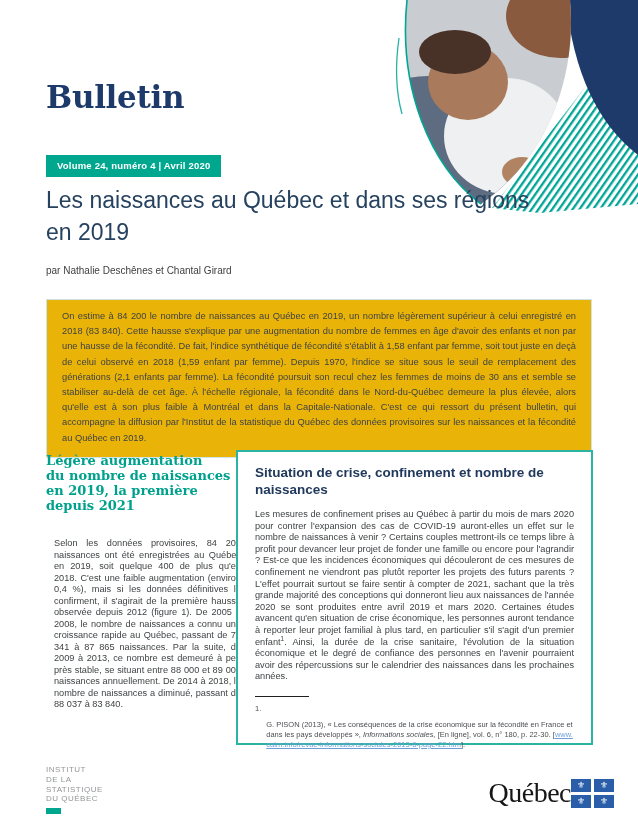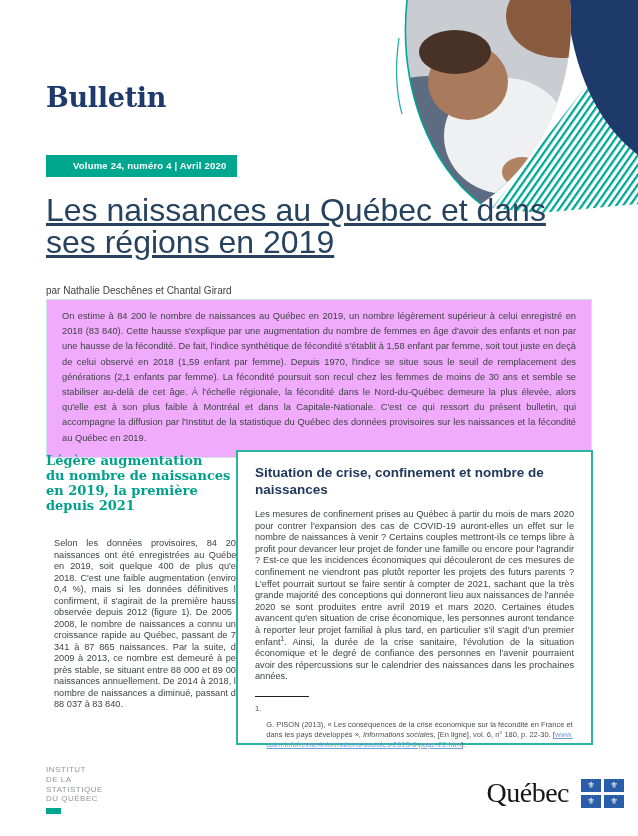--- a/index.html
+++ b/index.html
@@ -8,37 +8,37 @@
     position:relative;width:638px;height:836px;margin:0 auto;
     background:#ffffff;overflow:hidden;
     font-family:"Liberation Sans",sans-serif;color:#3f4345;
   }
   
   .hero{position:absolute;top:0;left:0;width:638px;height:215px;}
   
   .mast-title{
     position:absolute;left:46px;top:82px;
     font-family:"DejaVu Serif",serif;font-weight:bold;
-    font-size:27px;line-height:31px;color:#1d3a6b;letter-spacing:-0.3px;
+    font-size:31px;line-height:31px;color:#1d3a6b;letter-spacing:-0.3px;
   }
   .badge{
     position:absolute;left:46px;top:155px;
     background:#00a78f;color:#ffffff;
     font-size:9.5px;font-weight:bold;letter-spacing:0.2px;
-    padding:5px 11px 6px 27px;
+    padding:5px 11px 6px 11px;
   }
   
   .art-title{
-    position:absolute;left:46px;top:194px;width:500px;margin:0;
-    font-size:32px;line-height:32px;font-weight:400;color:#26425f;text-decoration:underline;
+    position:absolute;left:46px;top:184px;width:500px;margin:0;
+    font-size:23px;line-height:32px;font-weight:400;color:#26425f;
   }
-  .byline{position:absolute;left:46px;top:265px;font-size:10px;color:#414042;margin-top:20px;}
+  .byline{position:absolute;left:46px;top:265px;font-size:10px;color:#414042;}
   .summary-box{
     position:absolute;left:46px;top:299px;width:546px;box-sizing:border-box;
-    border:1px solid #cde3e8;background:#f0abfc;
+    border:1px solid #cde3e8;background:#eab308;
     padding:9px 15px 11px 15px;
   }
   .summary-box p{
     margin:0;font-size:9.3px;line-height:15.2px;text-align:justify;color:#3f4345;
   }
   
   .col-heading{
     position:absolute;left:46px;top:453px;width:190px;margin:0;
     font-family:"DejaVu Serif",serif;font-weight:bold;
     font-size:13px;line-height:15px;color:#00a18c;
@@ -65,22 +65,22 @@
   .fn-body{text-align:left;margin-top:16px;}
   .fn-body em{font-style:italic;}
   .fn-link{color:#6f9ed6;text-decoration:underline;cursor:pointer;word-break:break-all;}
   
   .isq-logo{
     position:absolute;left:46px;top:765px;
     font-size:8px;line-height:9.8px;letter-spacing:0.5px;color:#939598;
   }
   .isq-mark{width:15px;height:6px;background:#00a78f;margin-top:4px;}
   .qc-wordmark{
-    position:absolute;right:14px;top:777px;
-    display:flex;align-items:center;gap:12px;margin-left:8px;
+    position:absolute;right:24px;top:777px;
+    display:flex;align-items:center;gap:0;margin-left:8px;
   }
   .qc-text{
     font-family:"Liberation Serif",serif;font-size:28px;color:#161616;letter-spacing:-0.5px;
   }
   .qc-flag{
     display:grid;grid-template-columns:20px 20px;grid-template-rows:13px 13px;
     gap:3px;background:#ffffff;
   }
   .qf{
     background:#2a5ea8;color:#ffffff;font-family:"DejaVu Sans",sans-serif;

